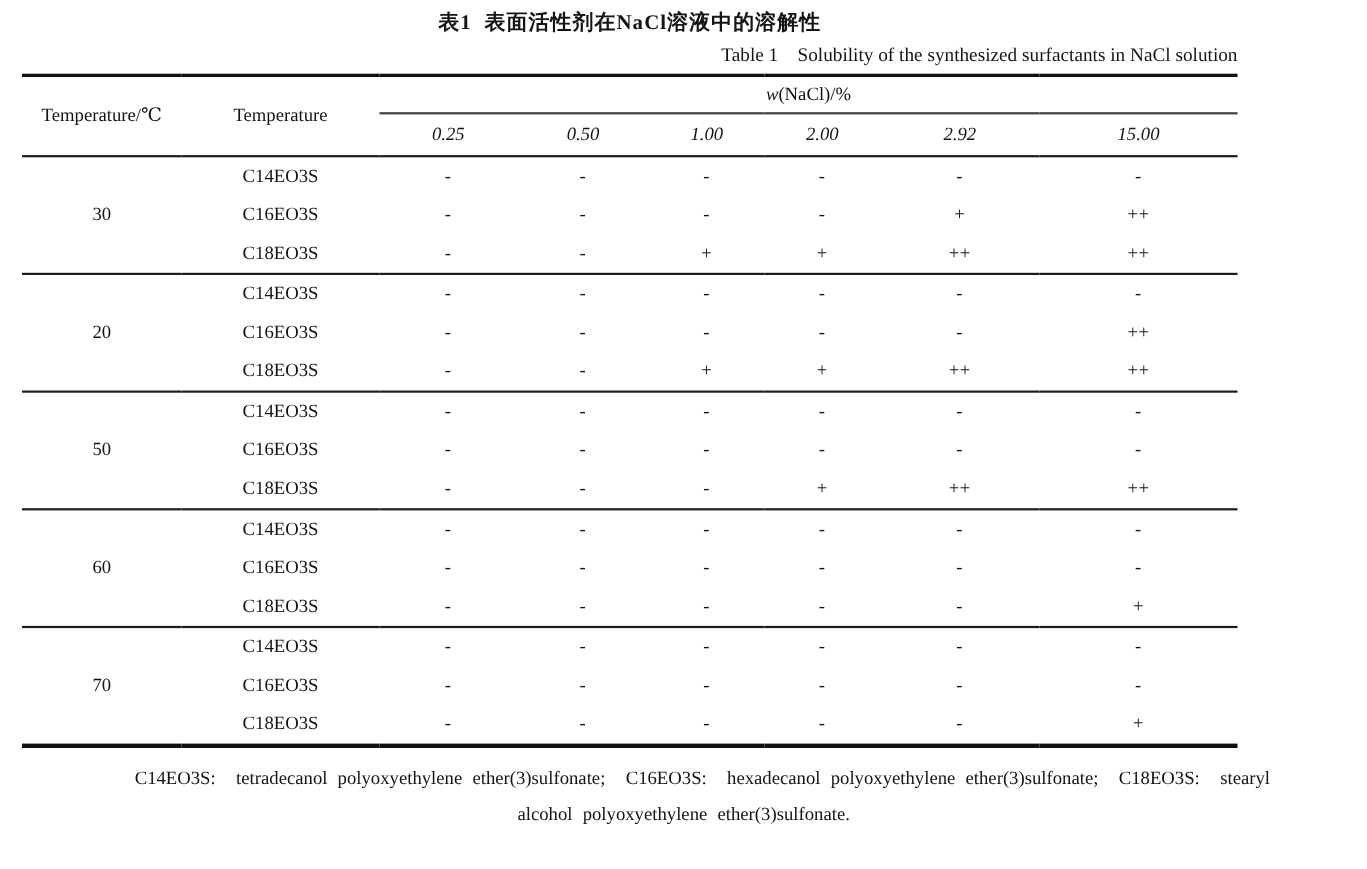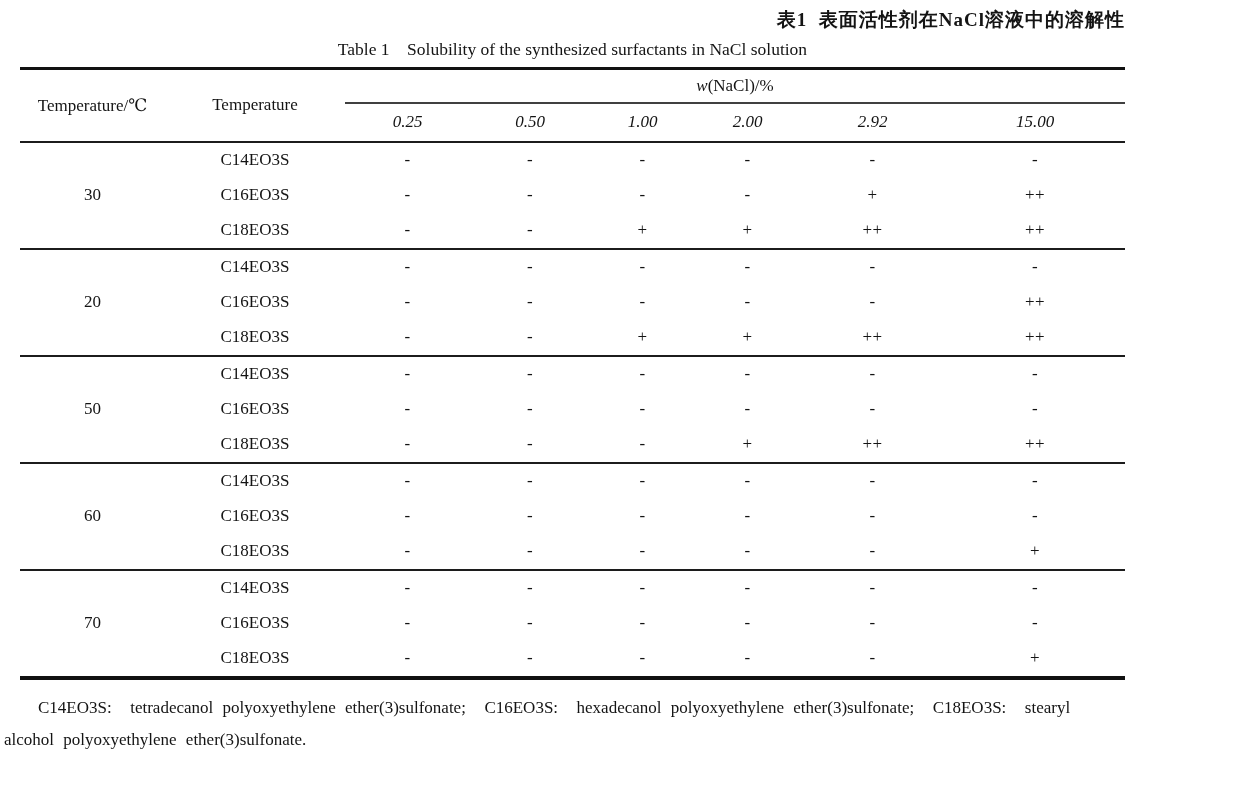--- a/index.html
+++ b/index.html
@@ -7,27 +7,27 @@
     width: 1243px; height: 790px;
     overflow: hidden;
     background: #ffffff;
     color: #141414;
     font-family: "Liberation Serif", "DejaVu Serif", serif;
   }
   .page { position: relative; width: 1243px; height: 790px; }
 
   .title-zh {
     margin: 7px 0 0 20px; width: 1105px;
-    text-align: right; white-space: pre;
+    text-align: center; white-space: pre;
     font-size: 19px; font-weight: 700;
     letter-spacing: 1px;
   }
   .title-en {
     margin: 6px 0 0 20px; width: 1105px;
-    text-align: center; white-space: pre;
+    text-align: right; white-space: pre;
     font-size: 17.5px; font-weight: 400;
   }
 
   table.tbl {
     margin: 7px 0 0 20px;
     width: 1105px;
     border-collapse: collapse;
     table-layout: fixed;
     border-top: 3px solid #111;
     border-bottom: 4px solid #111;
@@ -46,20 +46,21 @@
   .tbl th.c-group i { font-style: italic; }
   .tbl tbody { border-bottom: 2px solid #1c1c1c; }
   .tbl tbody td { height: 35px; }
   .tbl td.v { font-size: 17px; letter-spacing: 0.5px; }
 
   .notes { margin: 12px 0 0 4px; width: 1235px; }
   .notes p {
     margin: 0; padding: 0;
     font-size: 17px; line-height: 32px;
     white-space: pre-wrap;
+    text-align: center;
   }
   .note-def  { text-indent: 34px; word-spacing: 5px; }
   .note-sym  { padding-left: 36px; }
   .note-cond { padding-left: 30px; }
 </style>
 </head>
 <body>
 
 <div class="page">
 

